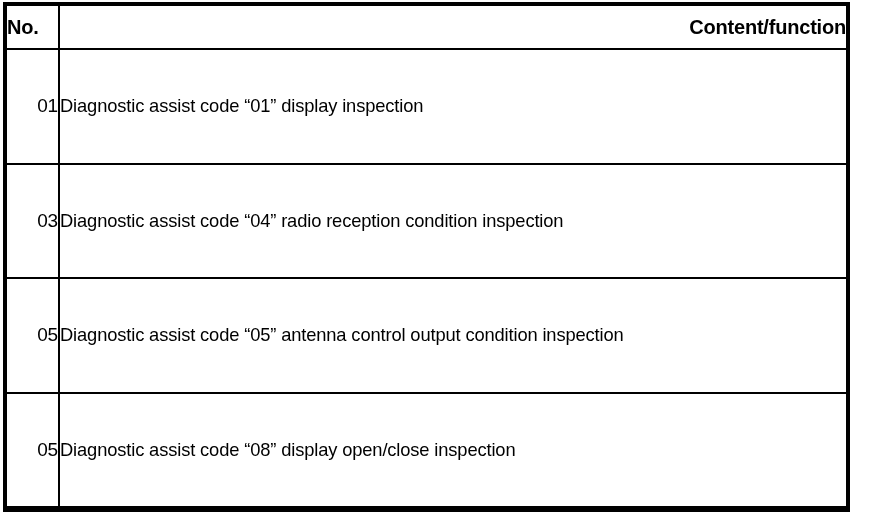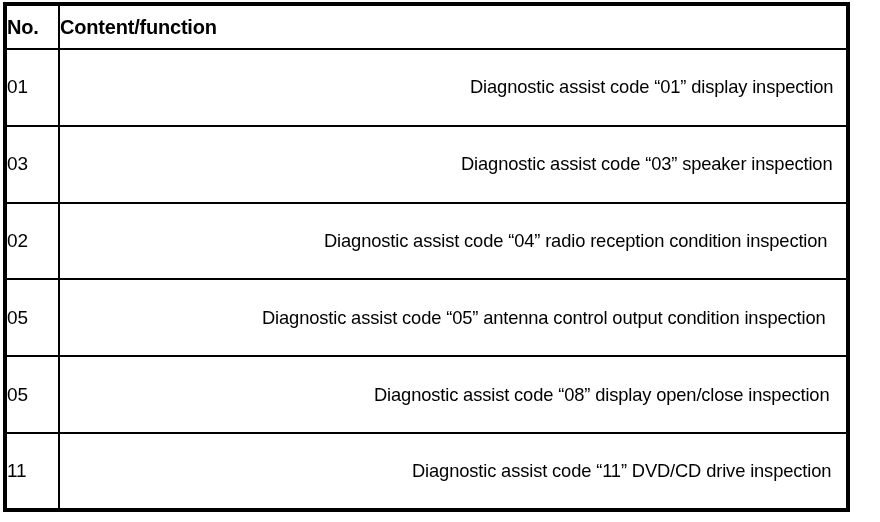--- a/index.html
+++ b/index.html
@@ -73,37 +73,37 @@
     font-weight: bold;
     font-size: 20px;
     letter-spacing: -0.2px;
   }
   th.cell-no {
     text-align: left;
     padding-left: 6px;
     font-size: 20px;
   }
   th.cell-content {
-    text-align: left;
+    text-align: right;
     font-size: 20px;
   }
 
   tbody td {
     height: 40px;
     font-weight: normal;
     font-size: 19px;
     letter-spacing: -0.15px;
   }
   td.cell-no {
-    text-align: left;
+    text-align: right;
     padding-left: 6px;
     white-space: nowrap;
   }
   td.cell-content {
-    text-align: right;
+    text-align: left;
     padding-left: 8px;
     padding-right: 2px;
     white-space: nowrap;
     overflow: hidden;
     transform-origin: left center;
   }
 
   
   .condense {
     display: inline-block;
@@ -127,34 +127,26 @@
           <th class="cell-content">Content/function</th>
         </tr>
       </thead>
       <tbody>
         <tr class="grid-row">
           <td class="cell-no">01</td>
           <td class="cell-content"><span class="condense">Diagnostic assist code “01” display inspection</span></td>
         </tr>
         <tr class="grid-row">
           <td class="cell-no">03</td>
-          <td class="cell-content"><span class="condense">Diagnostic assist code “03” speaker inspection</span></td>
-        </tr>
-        <tr class="grid-row">
-          <td class="cell-no">02</td>
           <td class="cell-content"><span class="condense">Diagnostic assist code “04” radio reception condition inspection</span></td>
         </tr>
         <tr class="grid-row">
           <td class="cell-no">05</td>
           <td class="cell-content"><span class="condense">Diagnostic assist code “05” antenna control output condition inspection</span></td>
         </tr>
         <tr class="grid-row">
           <td class="cell-no">05</td>
           <td class="cell-content"><span class="condense">Diagnostic assist code “08” display open/close inspection</span></td>
         </tr>
-        <tr class="last-row">
-          <td class="cell-no">11</td>
-          <td class="cell-content"><span class="condense">Diagnostic assist code “11” DVD/CD drive inspection</span></td>
-        </tr>
       </tbody>
     </table>
   </div>
 </div>
 
 </body></html>

